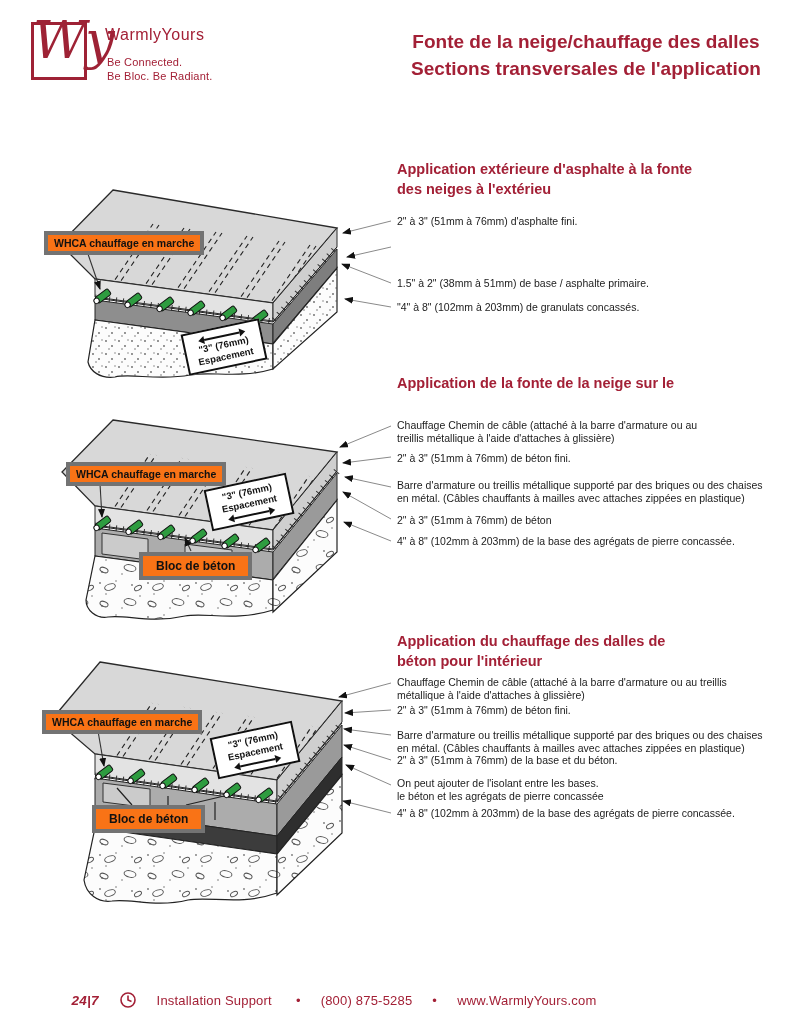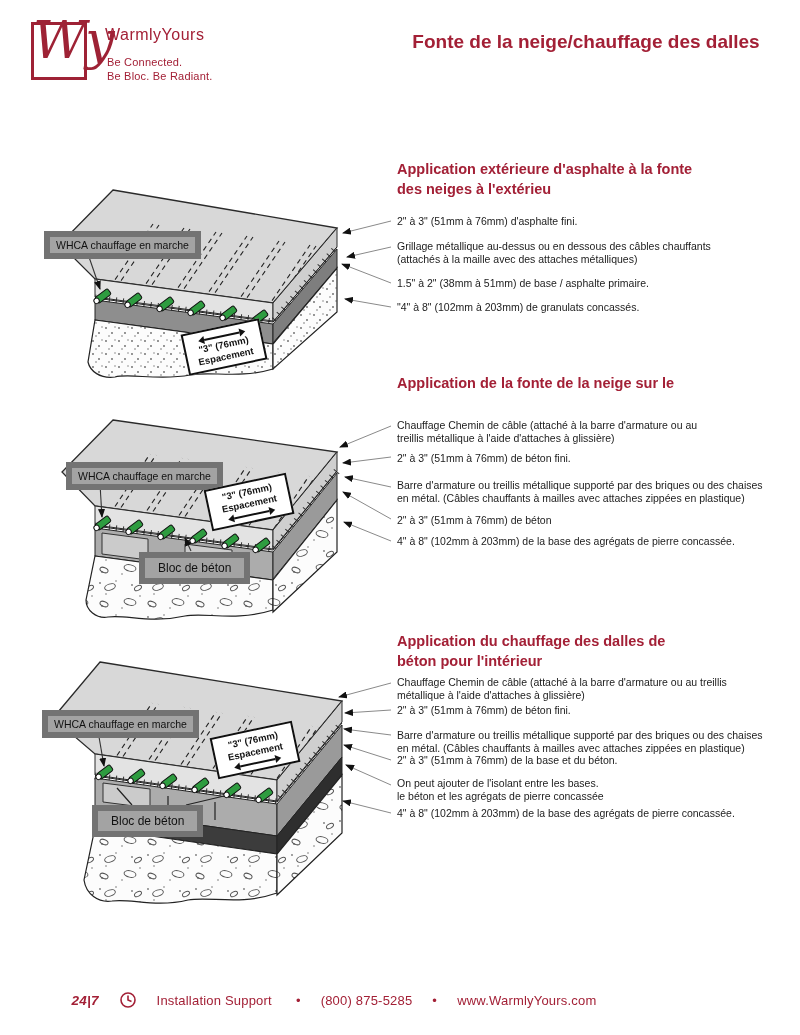--- a/index.html
+++ b/index.html
@@ -13,22 +13,22 @@
   .brand{position:absolute;left:105px;top:26px;font-size:16px;color:#A32036;letter-spacing:.5px;}
   .tag{position:absolute;left:107px;font-size:11px;color:#A32036;letter-spacing:.2px;}
   .title{position:absolute;left:385px;top:28px;width:402px;text-align:center;font-size:19px;
          font-weight:bold;color:#A32036;line-height:27px;}
   
   .heading{position:absolute;left:397px;width:398px;font-weight:bold;font-size:14.5px;
            line-height:20px;color:#A32036;}
   .ann{position:absolute;left:397px;width:400px;font-size:10.5px;line-height:13px;color:#1b1b1b;
        white-space:pre-line;}
   
-  .dlabel{position:absolute;background:#a3a3a3;border:6px solid #737373;font-size:10.5px;color:#111;
-          padding:2px 6px;white-space:nowrap;}
+  .dlabel{position:absolute;background:#f97316;border:4px solid #737373;font-size:10.5px;color:#111;
+          padding:2px 6px;white-space:nowrap;font-weight:bold;}
   .bloc{font-size:12px;padding:3px 13px;text-align:center;}
   .esp{position:absolute;background:#fff;border:2px solid #101010;padding:3px 5px;text-align:center;
        font-size:9.5px;font-weight:bold;line-height:12px;color:#111;}
   .rot{transform:rotate(-12deg);}
   .dblarrow{position:relative;height:1.5px;background:#111;width:36px;margin:4px auto 2px;}
   .dblarrow::before,.dblarrow::after{content:"";position:absolute;top:-3.2px;width:0;height:0;
        border-top:4px solid transparent;border-bottom:4px solid transparent;}
   .dblarrow::before{left:-6px;border-right:6.5px solid #111;}
   .dblarrow::after{right:-6px;border-left:6.5px solid #111;}
   
@@ -190,29 +190,28 @@
     </g>
   </svg>
 
   <div class="logo-box"></div>
   <div class="monogram">Wy</div>
   <div class="brand">WarmlyYours</div>
   <div class="tag" style="top:56px">Be Connected.</div>
   <div class="tag" style="top:70px">Be Bloc. Be Radiant.</div>
   <div class="title">
     <span style="display:block">Fonte de la neige/chauffage des dalles</span>
+    <span style="display:block">Sections transversales de l'application</span>
   </div>
 
   <div class="heading" style="top:159px">
     <span style="display:block">Application extérieure d'asphalte à la fonte</span>
     <span style="display:block">des neiges à l'extérieu</span>
   </div>
   <div class="ann" style="top:215px">2" à 3" (51mm à 76mm) d'asphalte fini.</div>
-  <div class="ann" style="top:240px">Grillage métallique au-dessus ou en dessous des câbles chauffants
-(attachés à la maille avec des attaches métalliques)</div>
   <div class="ann" style="top:277px">1.5" à 2" (38mm à 51mm) de base / asphalte primaire.</div>
   <div class="ann" style="top:301px">"4" à 8" (102mm à 203mm) de granulats concassés.</div>
   <div class="dlabel" style="left:44px;top:231px">WHCA chauffage en marche</div>
   <div class="esp rot" style="left:184px;top:326px;width:66px">
     <div class="dblarrow"></div>
     <span style="display:block">"3" (76mm)</span>
     <span style="display:block">Espacement</span>
   </div>
 
   <div class="heading" style="top:373px">

